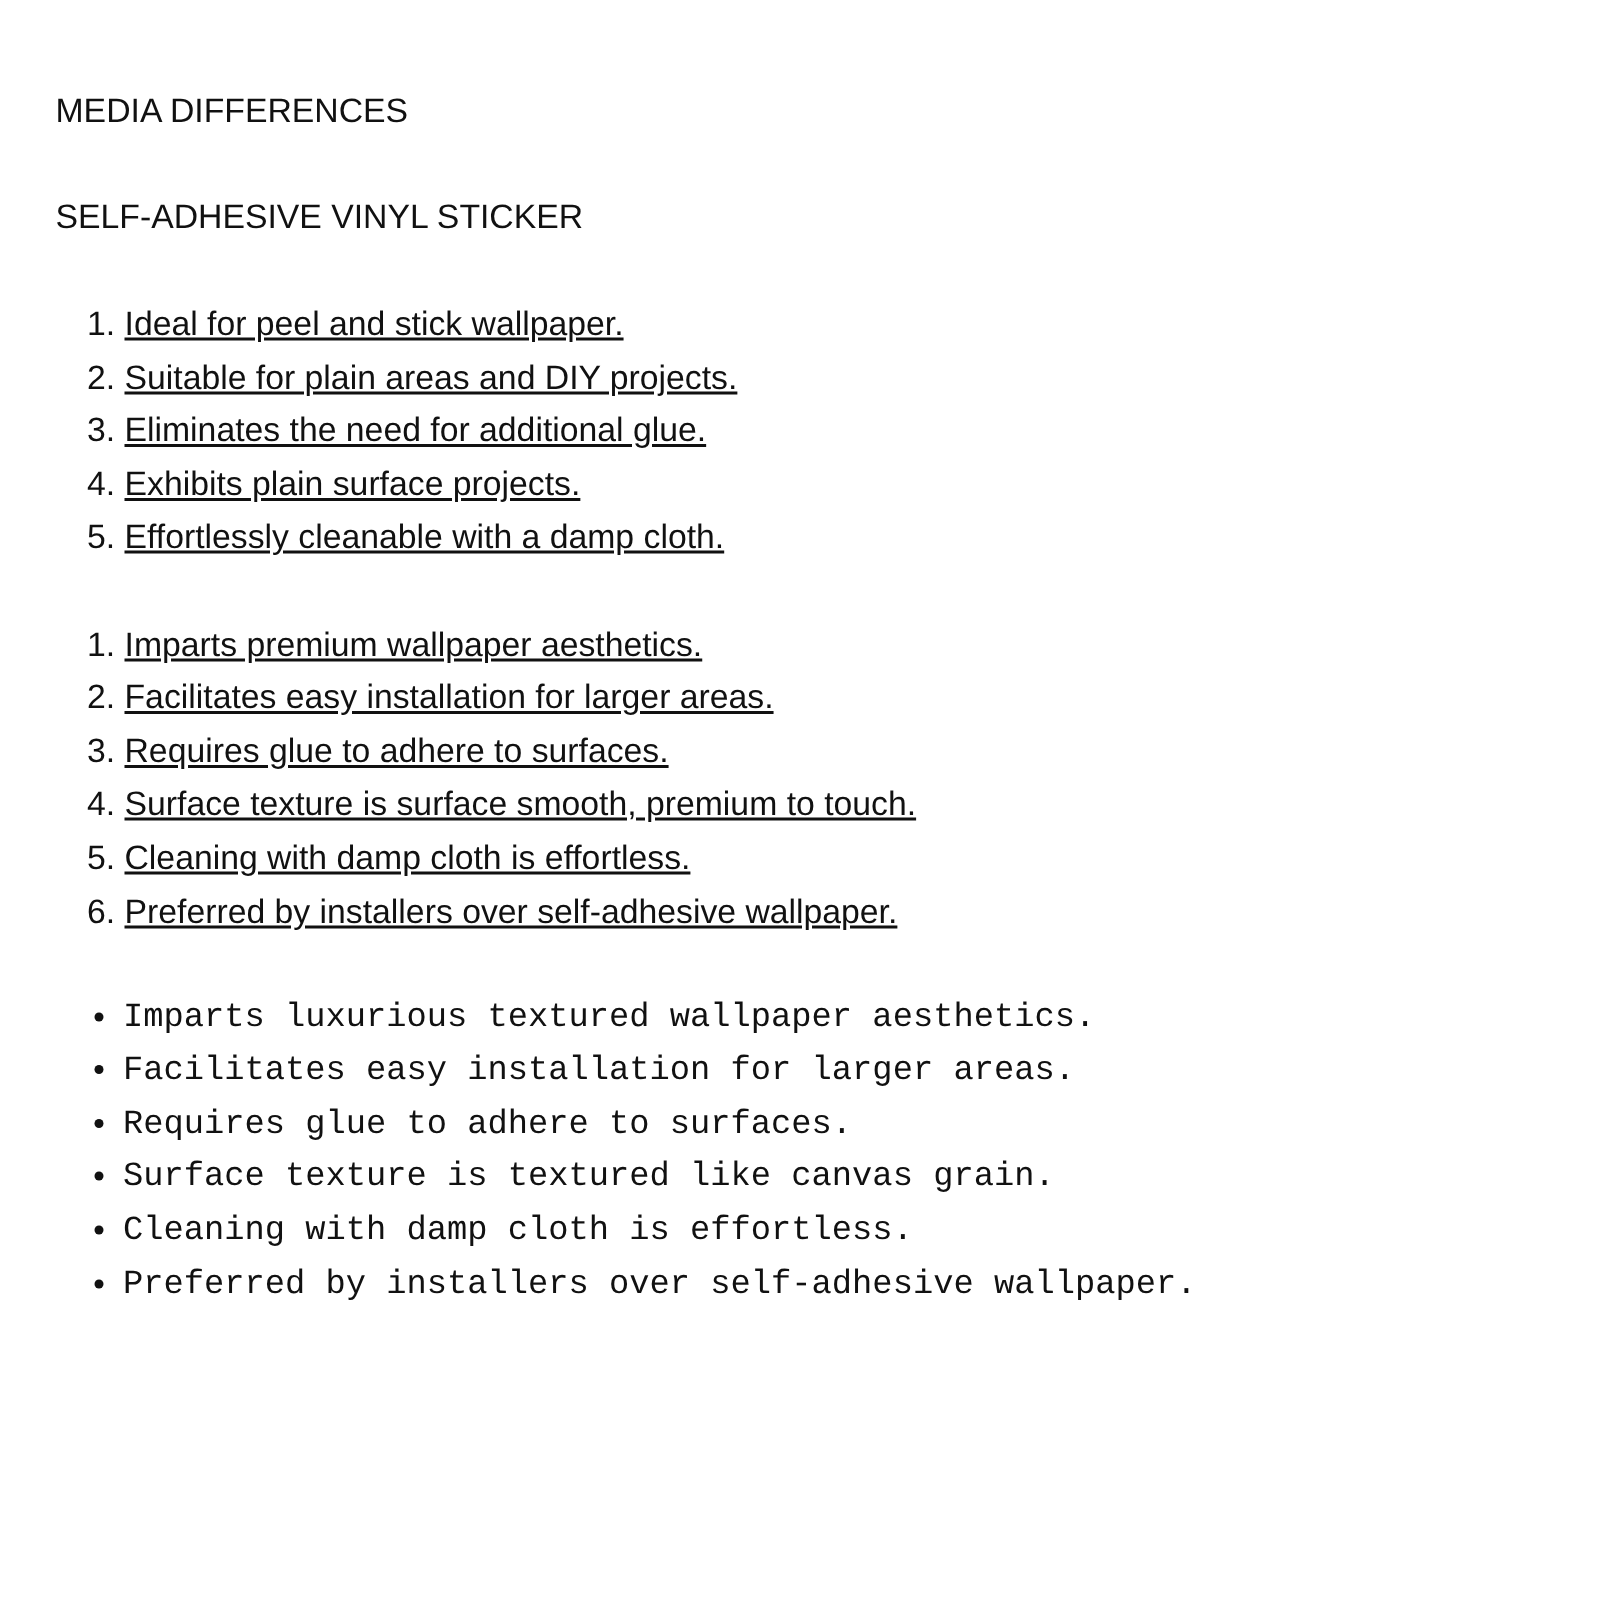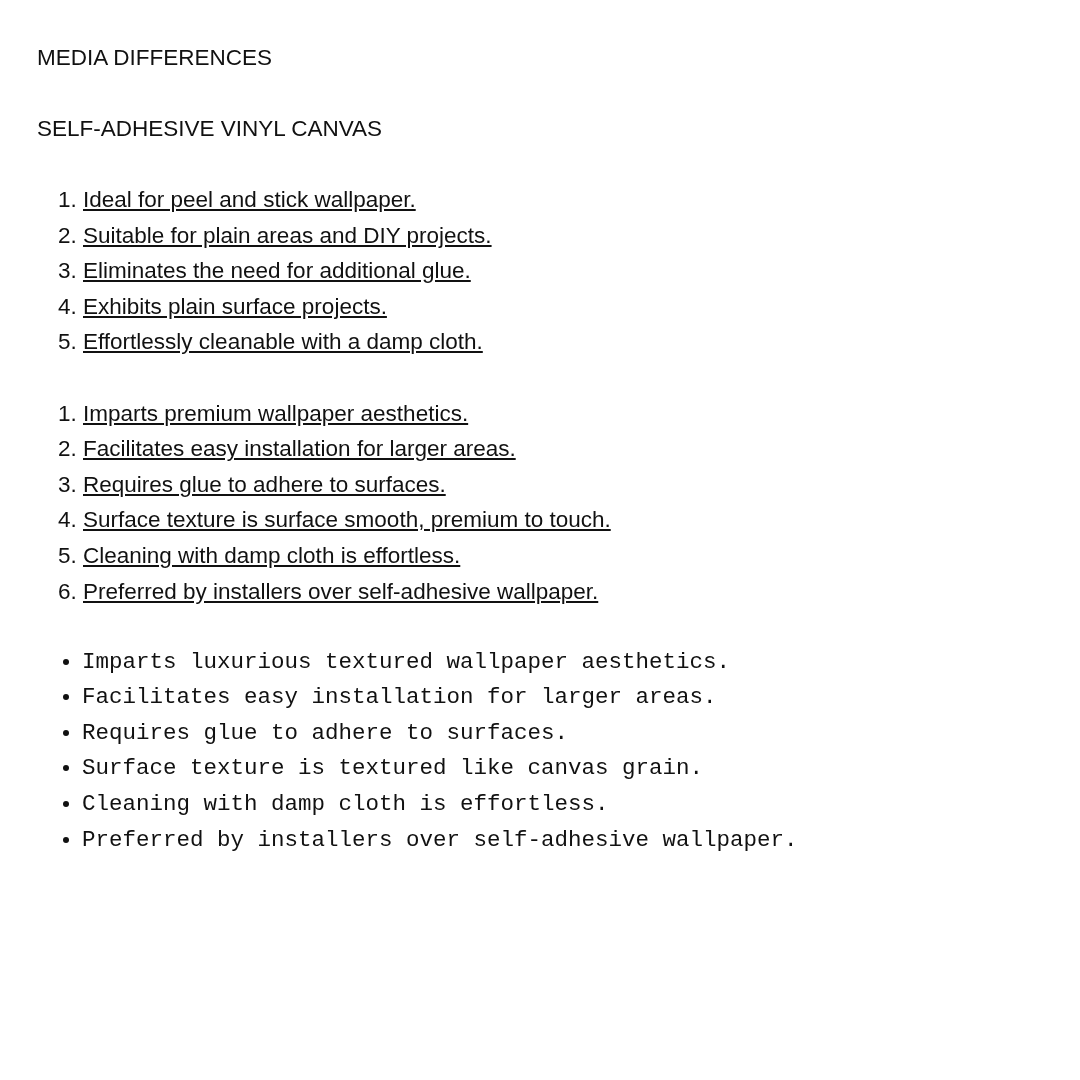--- a/index.html
+++ b/index.html
@@ -5,21 +5,21 @@
   html, body { margin: 0; padding: 0; }
   .page {
     width: 1080px;
     height: 1080px;
     background: #ffffff;
     color: #111111;
     font-family: "Liberation Sans", "DejaVu Sans", sans-serif;
     font-size: 22.5px;
     line-height: 35.6px;
     box-sizing: border-box;
-    padding: 4px 30px 0 37px;
+    padding: 20px 30px 0 37px;
     overflow: hidden;
   }
   .para {
     margin: 35.6px 0;
     font-weight: 400;
   }
   ol.num-list {
     margin: 35.6px 0;
     padding-left: 46px;
     list-style-type: decimal;
@@ -33,21 +33,21 @@
   }
   li { margin: 0; padding: 0; }
 </style>
 </head>
 <body>
 
 <div class="page">
 
   <p class="para">MEDIA DIFFERENCES</p>
 
-  <p class="para">SELF-ADHESIVE VINYL CANVAS</p>
+  <p class="para">SELF-ADHESIVE VINYL STICKER</p>
 
   <ol class="num-list">
     <li>Ideal for peel and stick wallpaper.</li>
     <li>Suitable for plain areas and DIY projects.</li>
     <li>Eliminates the need for additional glue.</li>
     <li>Exhibits plain surface projects.</li>
     <li>Effortlessly cleanable with a damp cloth.</li>
   </ol>
 
 

